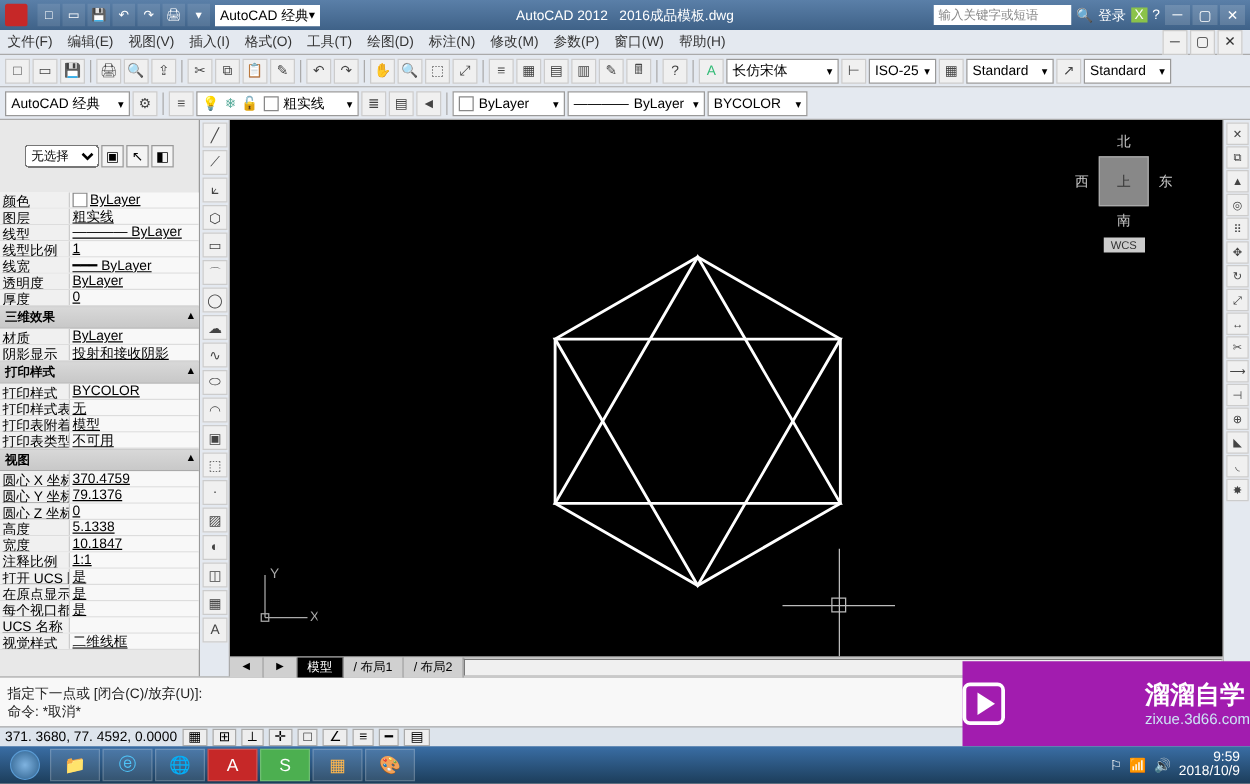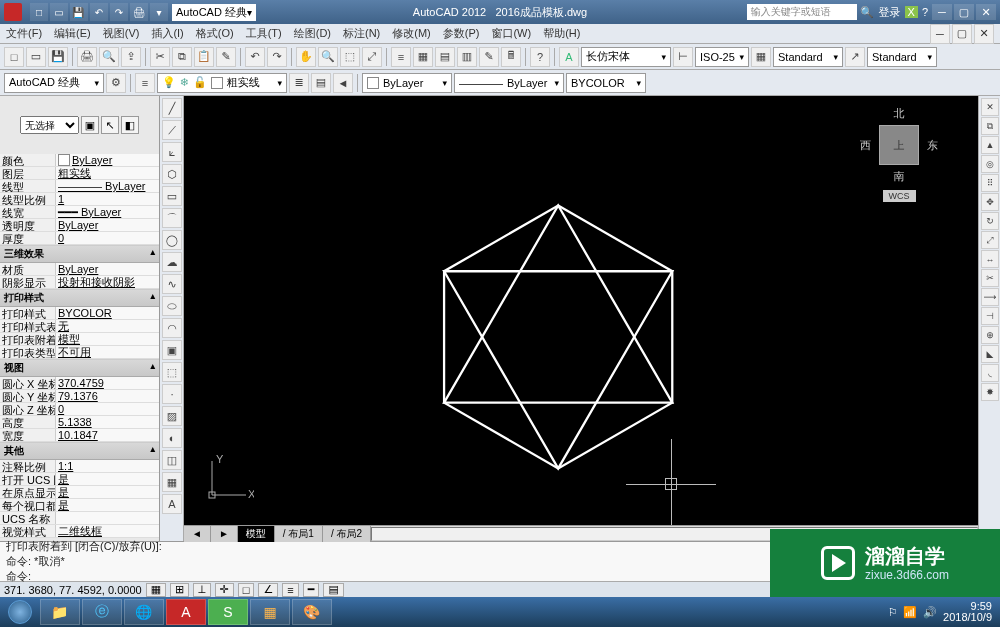--- a/index.html
+++ b/index.html
@@ -76,21 +76,21 @@
 
 
 .cmdline { height: 40px; background: #f8f8f8; border-top: 1px solid #999; padding: 2px 6px; font-size: 10px; color: #222; display: flex; flex-direction: column; justify-content: center; }
 .cmdline .line { white-space: nowrap; }
 
 
 .statusbar { height: 16px; background: #dde4ec; border-top: 1px solid #aaa; display: flex; align-items: center; padding: 0 4px; font-size: 10px; gap: 4px; }
 .statusbar .btn { padding: 0 4px; border: 1px solid #aaa; background: #eee; height: 14px; display: flex; align-items: center; }
 
 
-.watermark { position: absolute; right: 0; bottom: 30px; width: 230px; height: 68px; background: #15803d; display: flex; align-items: center; justify-content: center; color: #fff; gap: 10px; }
+.watermark { position: absolute; right: 0; bottom: 30px; width: 230px; height: 68px; background: #a21caf; display: flex; align-items: center; justify-content: space-between; color: #fff; gap: 10px; }
 .watermark .play { width: 34px; height: 34px; border: 3px solid #fff; border-radius: 6px; display: flex; align-items: center; justify-content: center; }
 .watermark .play::after { content: ""; border-left: 14px solid #fff; border-top: 9px solid transparent; border-bottom: 9px solid transparent; margin-left: 3px; }
 .watermark .txt { line-height: 1.2; }
 .watermark .txt .big { font-size: 20px; font-weight: bold; }
 .watermark .txt .small { font-size: 12px; color: #cce4f5; }
 
 
 .taskbar { position: absolute; bottom: 0; left: 0; right: 0; height: 30px; background: linear-gradient(#3a6ea5, #1c3d5a); display: flex; align-items: center; padding: 0 2px; gap: 2px; }
 .taskbar .start { width: 36px; height: 26px; display: flex; align-items: center; justify-content: center; }
 .taskbar .start .orb { width: 24px; height: 24px; border-radius: 50%; background: radial-gradient(#7fb3e0, #2a5d8a); border: 1px solid #5a9bd4; }
@@ -346,21 +346,20 @@
           <div class="value">
             <span>5.1338</span>
           </div>
         </div>
         <div class="props-row">
           <div class="label">宽度</div>
           <div class="value">
             <span>10.1847</span>
           </div>
         </div>
-        <div class="props-section">其他</div>
         <div class="props-row">
           <div class="label">注释比例</div>
           <div class="value">
             <span>1:1</span>
           </div>
         </div>
         <div class="props-row">
           <div class="label">打开 UCS 图标</div>
           <div class="value">
             <span>是</span>
@@ -477,23 +476,22 @@
     <div class="tb-btn">⟶</div>
     <div class="tb-btn">⊣</div>
     <div class="tb-btn">⊕</div>
     <div class="tb-btn">◣</div>
     <div class="tb-btn">◟</div>
     <div class="tb-btn">✸</div>
   </div>
 </div>
 
 <div class="cmdline">
-  <div class="line">打印表附着到 [闭合(C)/放弃(U)]:</div>
+  <div class="line">指定下一点或 [闭合(C)/放弃(U)]:</div>
   <div class="line">命令: *取消*</div>
-  <div class="line">命令:</div>
 </div>
 
 <div class="statusbar">
   <span>371. 3680,  77. 4592,  0.0000</span>
   <div class="btn">▦</div>
   <div class="btn">⊞</div>
   <div class="btn">⟂</div>
   <div class="btn">✛</div>
   <div class="btn">□</div>
   <div class="btn">∠</div>

